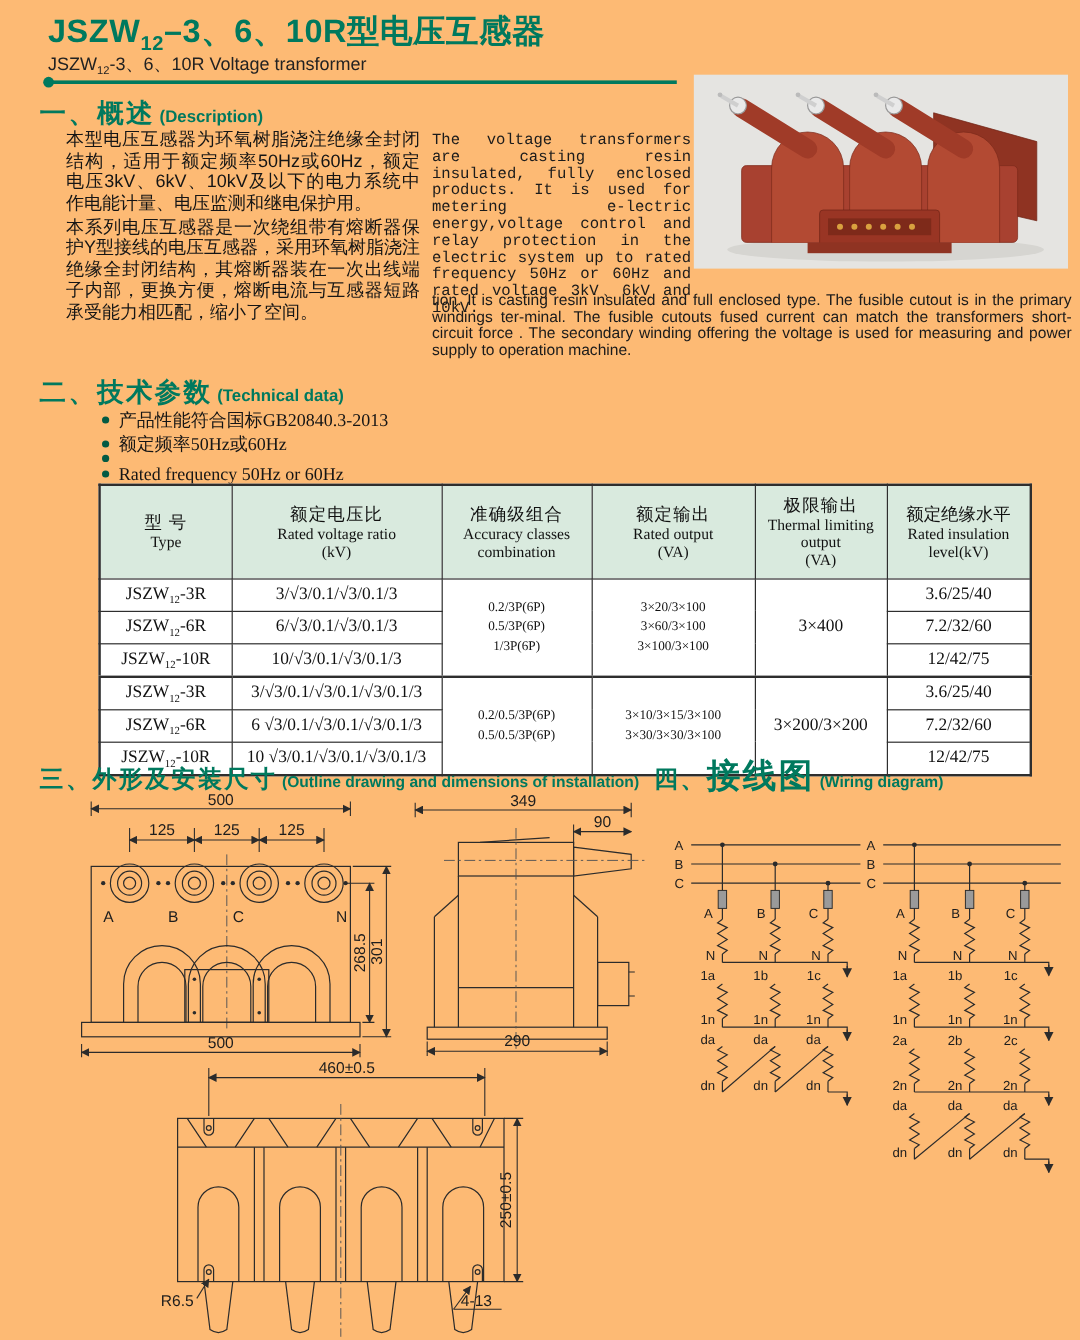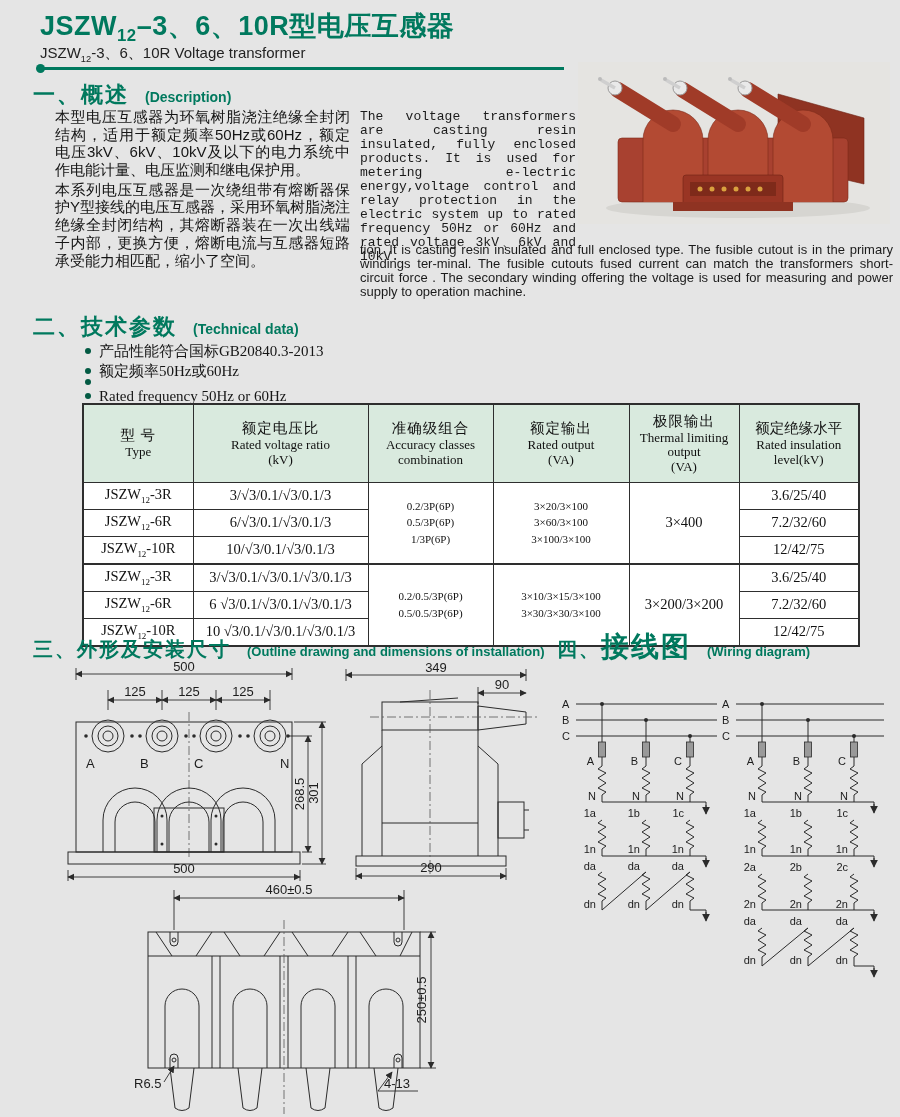--- a/index.html
+++ b/index.html
@@ -1,28 +1,28 @@
 <!DOCTYPE html>
 <html><head>
 <meta charset="utf-8">
 <style>
   html,body{margin:0;padding:0;background:#ffffff;}
-  .page{position:relative;width:900px;height:1117px;background:#e5e5e5;overflow:hidden;
+  .page{position:relative;width:900px;height:1117px;background:#fdba74;overflow:hidden;
         font-family:"Liberation Sans",sans-serif;color:#111;}
   .abs{position:absolute;}
   sub{font-size:62%;}
   
   .title{font-size:27px;font-weight:bold;color:#00795e;letter-spacing:.5px;}
   .subtitle{font-size:15px;color:#222;}
   .rule{height:3px;background:#00795e;}
   .rule-dot{width:9px;height:9px;border-radius:50%;background:#00795e;}
   
   .sec-head{white-space:nowrap;color:#00795e;}
   .sec-num,.sec-zh{font-size:22px;font-weight:bold;letter-spacing:2px;}
-  .sec-en{font-size:14px;font-weight:bold;margin-left:16px;}
+  .sec-en{font-size:14px;font-weight:bold;margin-left:4px;}
   
   .zh-text{font-size:15px;line-height:1.18;text-align:justify;color:#151515;}
   .zh-text p{margin:0 0 2px 0;}
   .en-text{font-size:13px;line-height:1.08;text-align:justify;color:#1b1b1b;}
   .en-text p{margin:0 0 3px 0;}
   
   .bullets{font-size:15px;line-height:1.3;color:#151515;}
   .bullets .li{display:flex;align-items:baseline;}
   .dot{width:6px;height:6px;border-radius:50%;background:#035a43;margin-right:8px;flex:0 0 auto;
        position:relative;top:-2px;}

